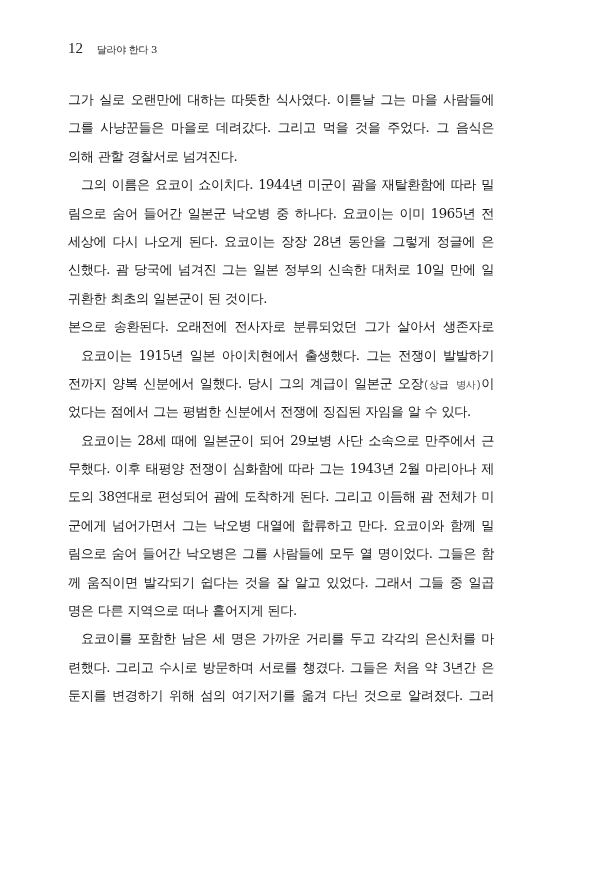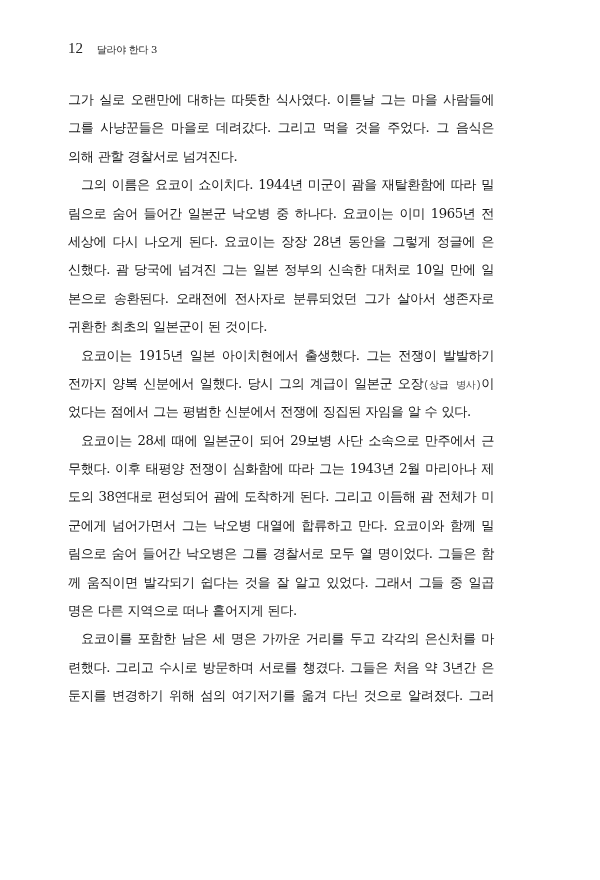--- a/index.html
+++ b/index.html
@@ -71,28 +71,28 @@
 </div>
 
 <div class="body-text">
   <div class="line">그가 실로 오랜만에 대하는 따뜻한 식사였다. 이튿날 그는 마을 사람들에</div>
   <div class="line">그를 사냥꾼들은 마을로 데려갔다. 그리고 먹을 것을 주었다. 그 음식은</div>
   <div class="line last">의해 관할 경찰서로 넘겨진다.</div>
   <div class="line indent">그의 이름은 요코이 쇼이치다. 1944년 미군이 괌을 재탈환함에 따라 밀</div>
   <div class="line">림으로 숨어 들어간 일본군 낙오병 중 하나다. 요코이는 이미 1965년 전</div>
   <div class="line">세상에 다시 나오게 된다. 요코이는 장장 28년 동안을 그렇게 정글에 은</div>
   <div class="line">신했다. 괌 당국에 넘겨진 그는 일본 정부의 신속한 대처로 10일 만에 일</div>
+  <div class="line last">귀환한 최초의 일본군이 된 것이다.</div>
   <div class="line">본으로 송환된다. 오래전에 전사자로 분류되었던 그가 살아서 생존자로</div>
-  <div class="line last">귀환한 최초의 일본군이 된 것이다.</div>
   <div class="line indent">요코이는 1915년 일본 아이치현에서 출생했다. 그는 전쟁이 발발하기</div>
   <div class="line"><span>전까지 양복 신분에서 일했다. 당시 그의 계급이 일본군 오장</span><span class="small">(상급 병사)</span><span>이</span></div>
   <div class="line last">었다는 점에서 그는 평범한 신분에서 전쟁에 징집된 자임을 알 수 있다.</div>
   <div class="line indent">요코이는 28세 때에 일본군이 되어 29보병 사단 소속으로 만주에서 근</div>
   <div class="line">무했다. 이후 태평양 전쟁이 심화함에 따라 그는 1943년 2월 마리아나 제</div>
   <div class="line">도의 38연대로 편성되어 괌에 도착하게 된다. 그리고 이듬해 괌 전체가 미</div>
   <div class="line">군에게 넘어가면서 그는 낙오병 대열에 합류하고 만다. 요코이와 함께 밀</div>
-  <div class="line">림으로 숨어 들어간 낙오병은 그를 경찰서로 모두 열 명이었다. 그들은 함</div>
+  <div class="line">림으로 숨어 들어간 낙오병은 그를 사람들에 모두 열 명이었다. 그들은 함</div>
   <div class="line">께 움직이면 발각되기 쉽다는 것을 잘 알고 있었다. 그래서 그들 중 일곱</div>
   <div class="line last">명은 다른 지역으로 떠나 흩어지게 된다.</div>
   <div class="line indent">요코이를 포함한 남은 세 명은 가까운 거리를 두고 각각의 은신처를 마</div>
   <div class="line">련했다. 그리고 수시로 방문하며 서로를 챙겼다. 그들은 처음 약 3년간 은</div>
   <div class="line">둔지를 변경하기 위해 섬의 여기저기를 옮겨 다닌 것으로 알려졌다. 그러</div>
 </div>
 
 </body></html>

